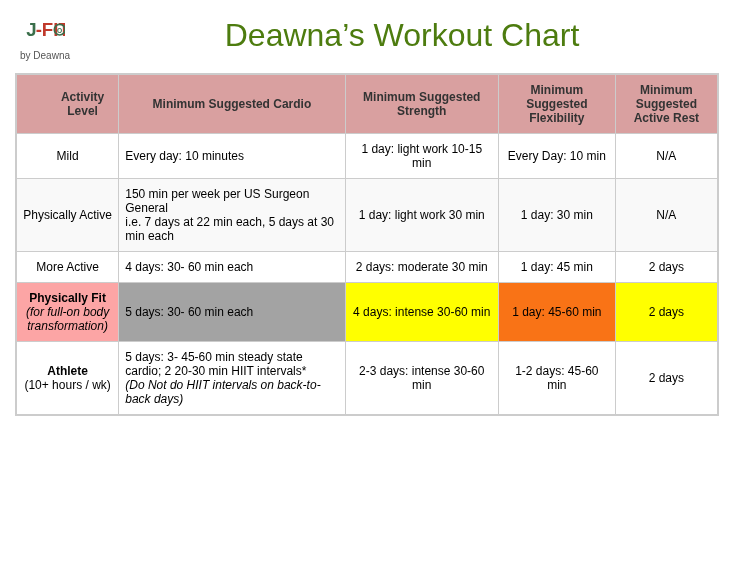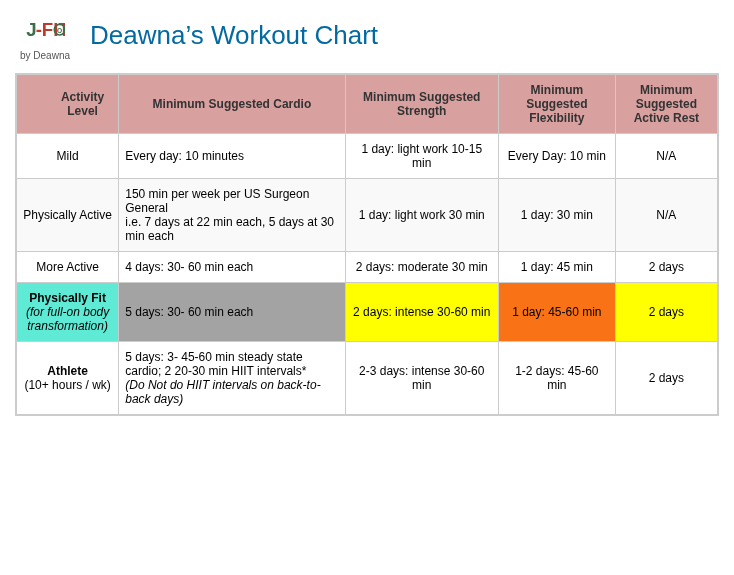--- a/index.html
+++ b/index.html
@@ -24,24 +24,25 @@
     }
     .logo-icon {
       width: 40px;
       height: 40px;
     }
     .logo-sub {
       font-size: 10px;
       color: #555;
     }
     .title {
-      font-size: 26px;
+      font-size: 32px;
       font-weight: normal;
-      color: #0369a1;
+      color: #4d7c0f;
       flex: 1;
+      text-align: center;
     }
     .table-wrapper {
       border: 1px solid #ccc;
       margin: 0 5px;
     }
     table {
       width: 100%;
       border-collapse: collapse;
       font-size: 12px;
     }
@@ -138,26 +139,26 @@
 
       <tr>
         <td>More Active</td>
         <td class="left-align">4 days: 30- 60 min each</td>
         <td>2 days: moderate 30 min</td>
         <td>1 day: 45 min</td>
         <td>2 days</td>
       </tr>
 
       <tr class="row-physfit">
-        <td style="background:#5eead4;margin-left:28px;">
+        <td style="background:#fca5a5;margin-left:28px;">
           <div class="bold">Physically Fit</div>
           <div class="italic">(for full-on body transformation)</div>
         </td>
         <td class="left-align" style="background:#a3a3a3;">5 days: 30- 60 min each</td>
-        <td style="background:#ffff00;">2 days: intense 30-60 min</td>
+        <td style="background:#ffff00;">4 days: intense 30-60 min</td>
         <td style="background:#f97316;">1 day: 45-60 min</td>
         <td style="background:#ffff00;">2 days</td>
       </tr>
 
       <tr>
         <td>
           <div class="bold">Athlete</div>
           <div>(10+ hours / wk)</div>
         </td>
         <td class="left-align">

